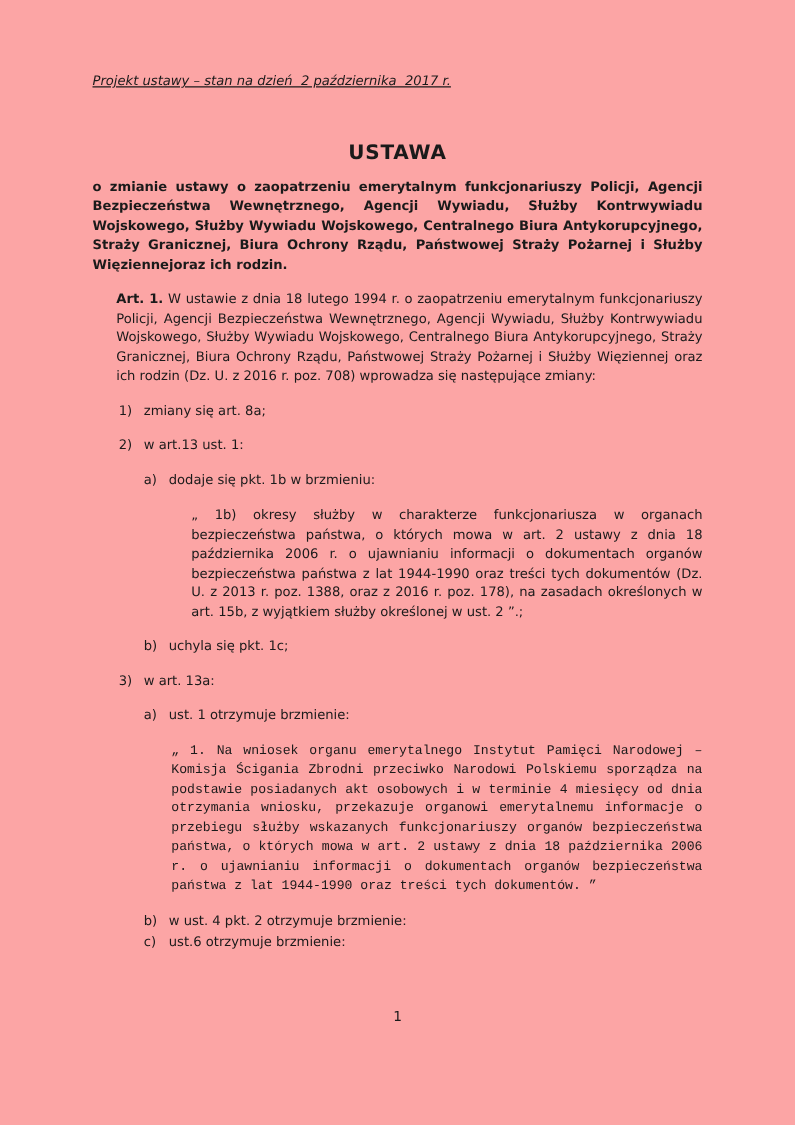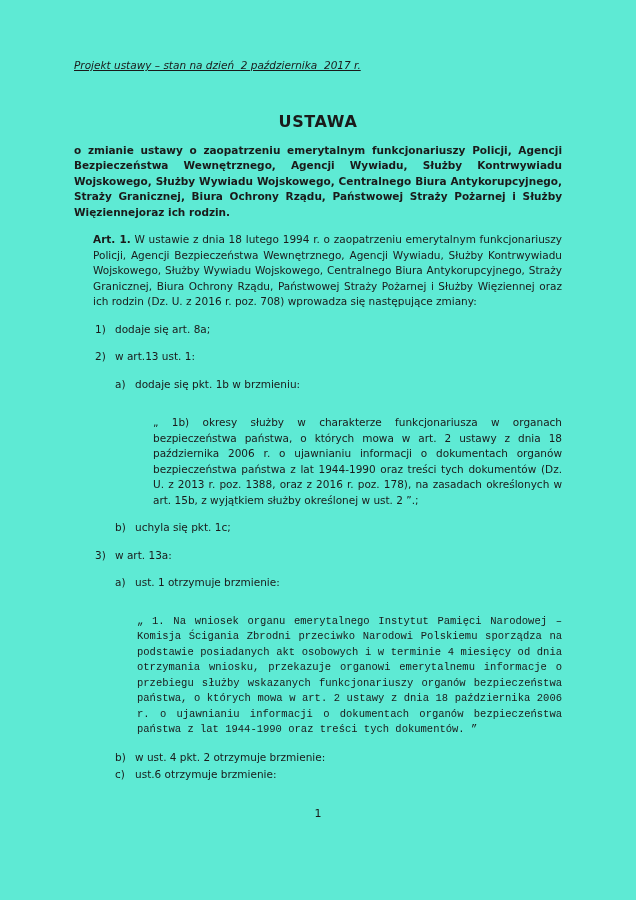--- a/index.html
+++ b/index.html
@@ -4,21 +4,21 @@
 <style>
   html, body {
     margin: 0;
     padding: 0;
     background: #ffffff;
   }
   .page {
     position: relative;
     width: 636px;
     height: 900px;
-    background: #5eead4;
+    background: #fca5a5;
     box-sizing: border-box;
     font-family: "DejaVu Sans", "Liberation Sans", sans-serif;
     font-size: 10.5px;
     line-height: 15.5px;
     color: #1a1a1a;
     overflow: hidden;
   }
   .content {
     padding: 58px 74px 0 74px;
   }
@@ -63,21 +63,21 @@
     width: 20px;
   }
   .row .rtext {
     flex: 1;
   }
   .l1 { margin-left: 21px; }
   .l2 { margin-left: 41px; }
 
   .quote {
     text-align: justify;
-    margin-top: 23px;
+    margin-top: 13px;
   }
   .q-deep  { margin-left: 79px; }
   .q-shallow { margin-left: 63px; font-family: Liberation Mono, monospace; }
   .row-tight { margin-top: 2px; }
 
   .page-number {
     position: absolute;
     top: 806px;
     left: 0;
     width: 100%;
@@ -96,21 +96,21 @@
 
     <p class="doc-title">USTAWA</p>
 
 
     <p class="subject justify">o zmianie ustawy o zaopatrzeniu emerytalnym funkcjonariuszy Policji, Agencji Bezpieczeństwa Wewnętrznego, Agencji Wywiadu, Służby Kontrwywiadu Wojskowego, Służby Wywiadu Wojskowego, Centralnego Biura Antykorupcyjnego, Straży Granicznej, Biura Ochrony Rządu, Państwowej Straży Pożarnej i Służby Więziennejoraz ich rodzin.</p>
 
     <p class="article justify"><b>Art. 1.</b><span> W ustawie z dnia 18 lutego 1994 r. o zaopatrzeniu emerytalnym funkcjonariuszy Policji, Agencji Bezpieczeństwa Wewnętrznego, Agencji Wywiadu, Służby Kontrwywiadu Wojskowego, Służby Wywiadu Wojskowego, Centralnego Biura Antykorupcyjnego, Straży Granicznej, Biura Ochrony Rządu, Państwowej Straży Pożarnej i Służby Więziennej oraz ich rodzin (Dz. U. z 2016 r. poz. 708) wprowadza się następujące zmiany:</span></p>
 
     <div class="row l1">
       <span class="marker">1)</span>
-      <span class="rtext">dodaje się art. 8a;</span>
+      <span class="rtext">zmiany się art. 8a;</span>
     </div>
 
     <div class="row l1">
       <span class="marker">2)</span>
       <span class="rtext">w art.13 ust. 1:</span>
     </div>
 
     <div class="row l2">
       <span class="marker">a)</span>
       <span class="rtext">dodaje się pkt. 1b w brzmieniu:</span>

